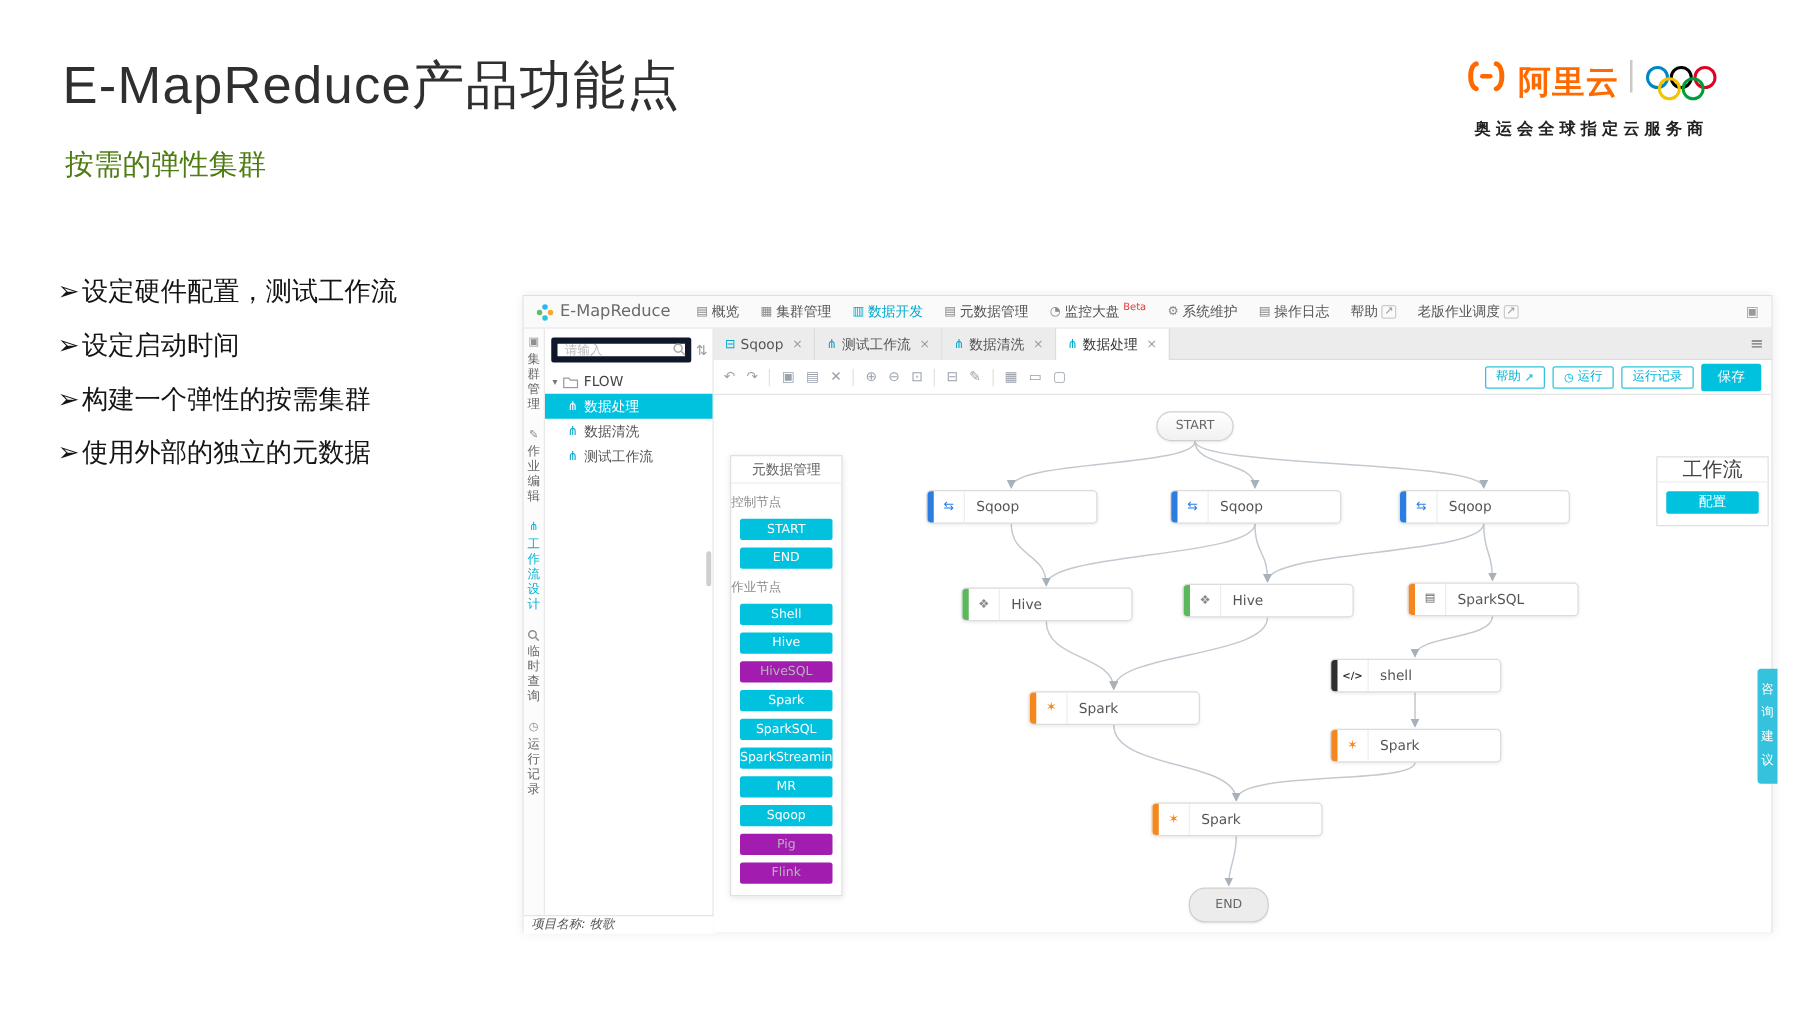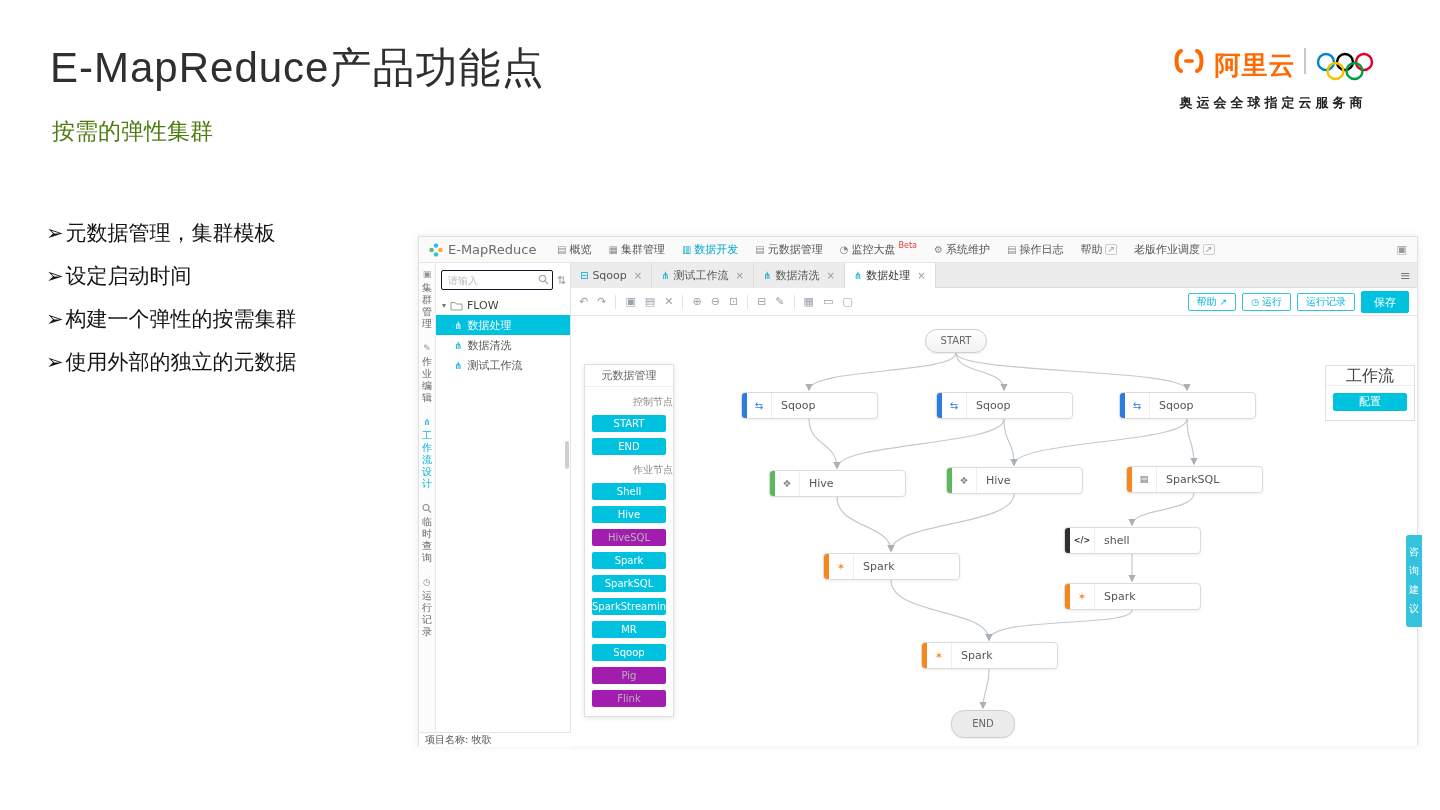--- a/index.html
+++ b/index.html
@@ -59,36 +59,36 @@
           display:flex; flex-direction:column; align-items:center; padding-top:6px; gap:13px; }
   .rail-item { display:flex; flex-direction:column; align-items:center; gap:2px; cursor:pointer; }
   .rail-item .ri { font-size:9px; color:#8f8f8f; height:11px; line-height:11px; }
   .rail-item .rl { width:12px; font-size:10px; line-height:12px; color:#666; text-align:center; word-break:break-all; }
   .rail-item.active .rl, .rail-item.active .ri { color:#00b3d6; }
 
   
   .tree { width:135px; border-right:1px solid #e3e3e3; position:relative; background:#fff; }
   .tree-search-row { display:flex; align-items:center; gap:4px; margin:7px 4px 6px 5px; }
   .tree-search-box { position:relative; flex:1; }
-  .tree-search { width:100%; height:20px; border:1px solid #0f172a; border-radius:2px;
+  .tree-search { width:100%; height:20px; border:5px solid #0f172a; border-radius:2px;
                  font-size:10px; padding:0 24px 0 6px; color:#333; outline:none; }
   .tree-search::placeholder { color:#bbb; }
   .tree-search-box .mag { position:absolute; right:4px; top:4px; }
   .tree-filter { color:#9a9a9a; font-size:11px; cursor:pointer; }
   .tree-root { display:flex; align-items:center; gap:4px; padding:3px 6px; color:#444; }
   .tree-root .caret { font-size:8px; color:#777; }
   .tree-item { height:20px; display:flex; align-items:center; gap:5px; padding-left:18px;
                font-size:11px; color:#555; cursor:pointer; }
   .tree-item .ti { color:#00a8cc; font-size:10px; }
   .tree-item.active { background:#00c1de; color:#fff; }
   .tree-item.active .ti { color:#fff; }
   .tree-thumb { position:absolute; right:1px; top:178px; width:4px; height:28px; background:#cfcfcf; border-radius:2px; }
   .console-footer { position:absolute; left:0; top:495px; width:152px; height:15px; background:#fff;
                     border-top:1px solid #e5e5e5; font-size:10px; color:#555; line-height:14px;
-                    padding-left:6px; z-index:6; }
+                    padding-left:6px; z-index:6;font-style:italic; }
 
   
   .cmain { flex:1; display:flex; flex-direction:column; min-width:0; position:relative; }
   .tabbar { height:25px; background:#ececec; border-bottom:1px solid #dcdcdc;
             display:flex; position:relative; padding-right:22px; }
   .tab { height:25px; padding:0 9px; display:flex; align-items:center; gap:4px;
          font-size:11px; color:#555; border-right:1px solid #dcdcdc; background:#ececec; cursor:pointer; }
   .tab .t-ico { color:#00a8cc; font-size:10px; }
   .tab .t-close { color:#9a9a9a; font-size:10px; margin-left:3px; }
   .tab.active { background:#fff; color:#333; }
@@ -105,21 +105,21 @@
   .tb-btn .bx { font-size:9px; }
   .tb-btn.primary { background:#00c1de; color:#fff; border-color:#00c1de; height:22px; padding:0 12px; font-size:11px; }
 
   .canvas { flex:1; position:relative; background:#fff; overflow:visible; }
   .edges { position:absolute; left:0; top:0; }
 
   
   .palette { position:absolute; left:13px; top:48px; width:90px; background:#fff;
              border:1px solid #e0e0e0; box-shadow:0 1px 5px rgba(0,0,0,.1); padding-bottom:9px; z-index:4; }
   .pal-title { height:22px; line-height:22px; text-align:center; font-size:11px; color:#666; border-bottom:1px solid #eee; }
-  .pal-head { text-align:right; font-size:10px; color:#8a8a8a; margin:8px 0 1px; }
+  .pal-head { text-align:left; font-size:10px; color:#8a8a8a; margin:8px 0 1px; }
   .pal-btn { display:block; width:74px; height:17px; line-height:17px; margin:6px auto 0;
              text-align:center; font-size:10px; color:#fff; background:#00c1de; border-radius:2px; cursor:pointer; }
   .pal-btn.disabled { background:#a21caf; color:#b5b5b5; cursor:default; }
 
   
   .wf-panel { position:absolute; right:2px; top:49px; width:90px; background:#fff; border:1px solid #e0e0e0; z-index:4; }
   .wf-panel-title { height:20px; line-height:20px; text-align:center; font-size:16px; color:#444; border-bottom:1px solid #eee; }
   .wf-panel-body { padding:7px 7px 9px; }
   .wf-config { display:block; height:18px; line-height:18px; text-align:center; background:#00c1de;
                color:#fff; font-size:11px; border-radius:2px; cursor:pointer; }
@@ -155,21 +155,21 @@
 </style>
 </head>
 <body>
 
 <div class="slide">
 
   <h1 class="title">E-MapReduce产品功能点</h1>
   <div class="subtitle">按需的弹性集群</div>
 
   <ul class="bullets">
-    <li><span class="mk">➢</span><span>元数据管理，集群模板</span></li>
+    <li><span class="mk">➢</span><span>设定硬件配置，测试工作流</span></li>
     <li><span class="mk">➢</span><span>设定启动时间</span></li>
     <li><span class="mk">➢</span><span>构建一个弹性的按需集群</span></li>
     <li><span class="mk">➢</span><span>使用外部的独立的元数据</span></li>
   </ul>
 
   <div class="brand">
     <div class="brand-row">
       <svg width="36" height="26" viewBox="0 0 36 26">
         <path d="M10 3 C4 5 4 21 10 23" stroke="#ff6a00" stroke-width="4" fill="none" stroke-linecap="round"></path>
         <path d="M26 3 C32 5 32 21 26 23" stroke="#ff6a00" stroke-width="4" fill="none" stroke-linecap="round"></path>

